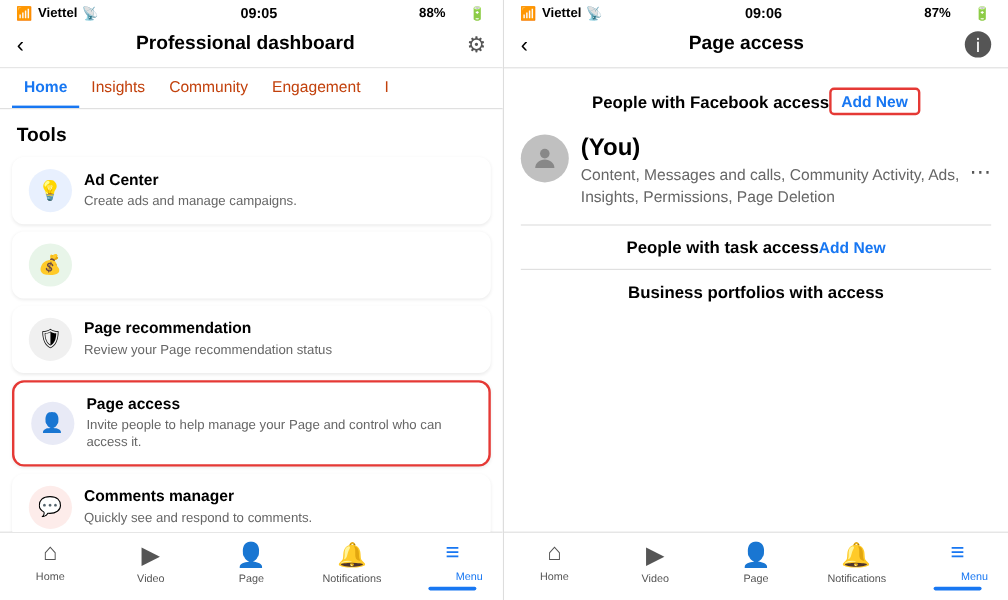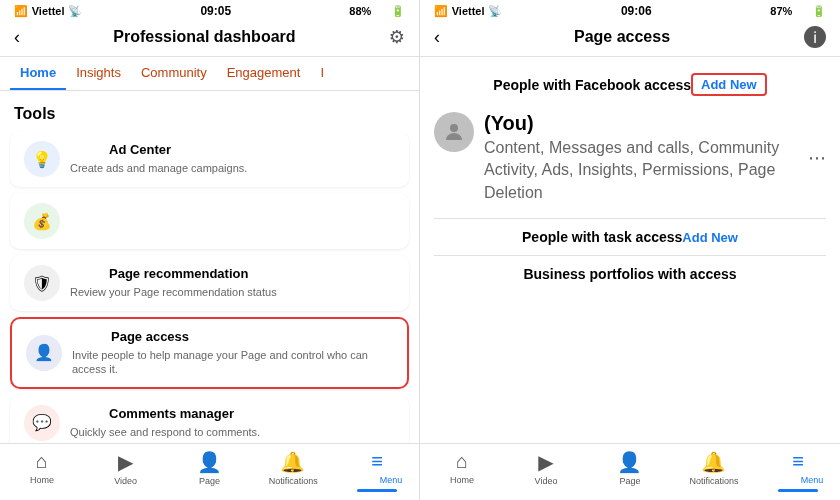--- a/index.html
+++ b/index.html
@@ -128,21 +128,20 @@
     .tool-icon.green { background: #e8f5e9; }
     .tool-icon.gray { background: #f0f0f0; }
     .tool-icon.person { background: #e8eaf6; }
     .tool-icon.red { background: #fdecea; }
 
     .tool-text { flex: 1; }
     .tool-name {
       font-size: 13px;
       font-weight: 600;
       color: #000;
-      margin-left: 39px;
     }
     .tool-desc {
       font-size: 11px;
       color: #666;
       margin-top: 4px;
       line-height: 1.3;
     }
 
     
     .bottom-nav {
@@ -239,21 +238,21 @@
       flex-shrink: 0;
       margin-right: 10px;
     }
     .person-info { flex: 1; }
     .person-name {
       font-size: 20px;
       font-weight: 600;
       color: #000;
     }
     .person-desc {
-      font-size: 16px;
+      font-size: 13px;
       color: #666;
       line-height: 1.4;
       margin-top: 2px;
     }
     .person-dots {
       font-size: 18px;
       color: #555;
       cursor: pointer;
       align-self: center;
     }

